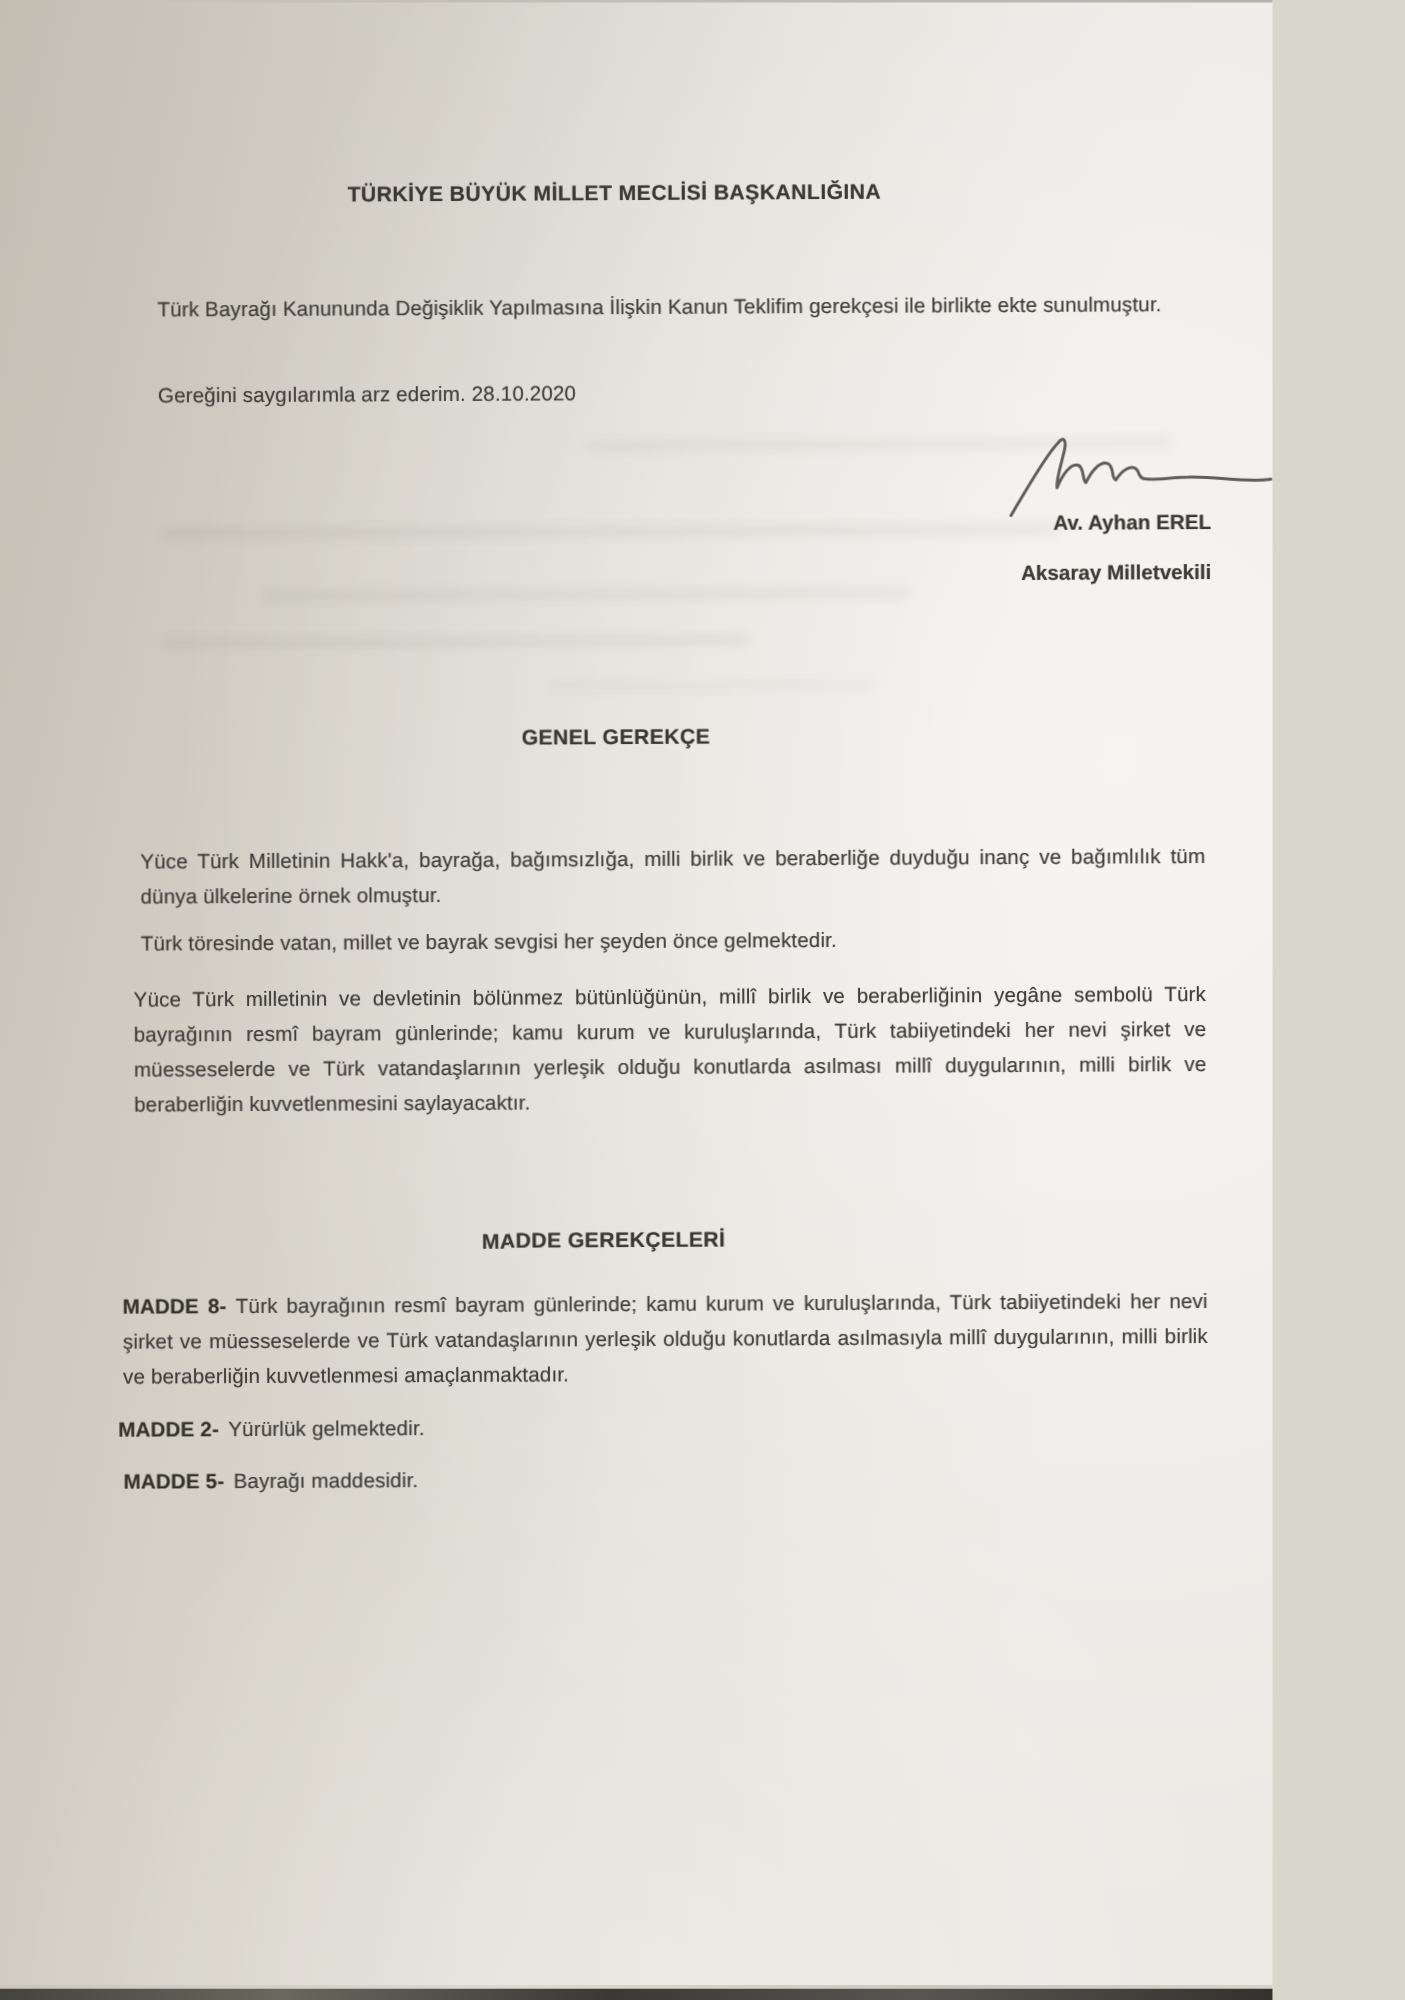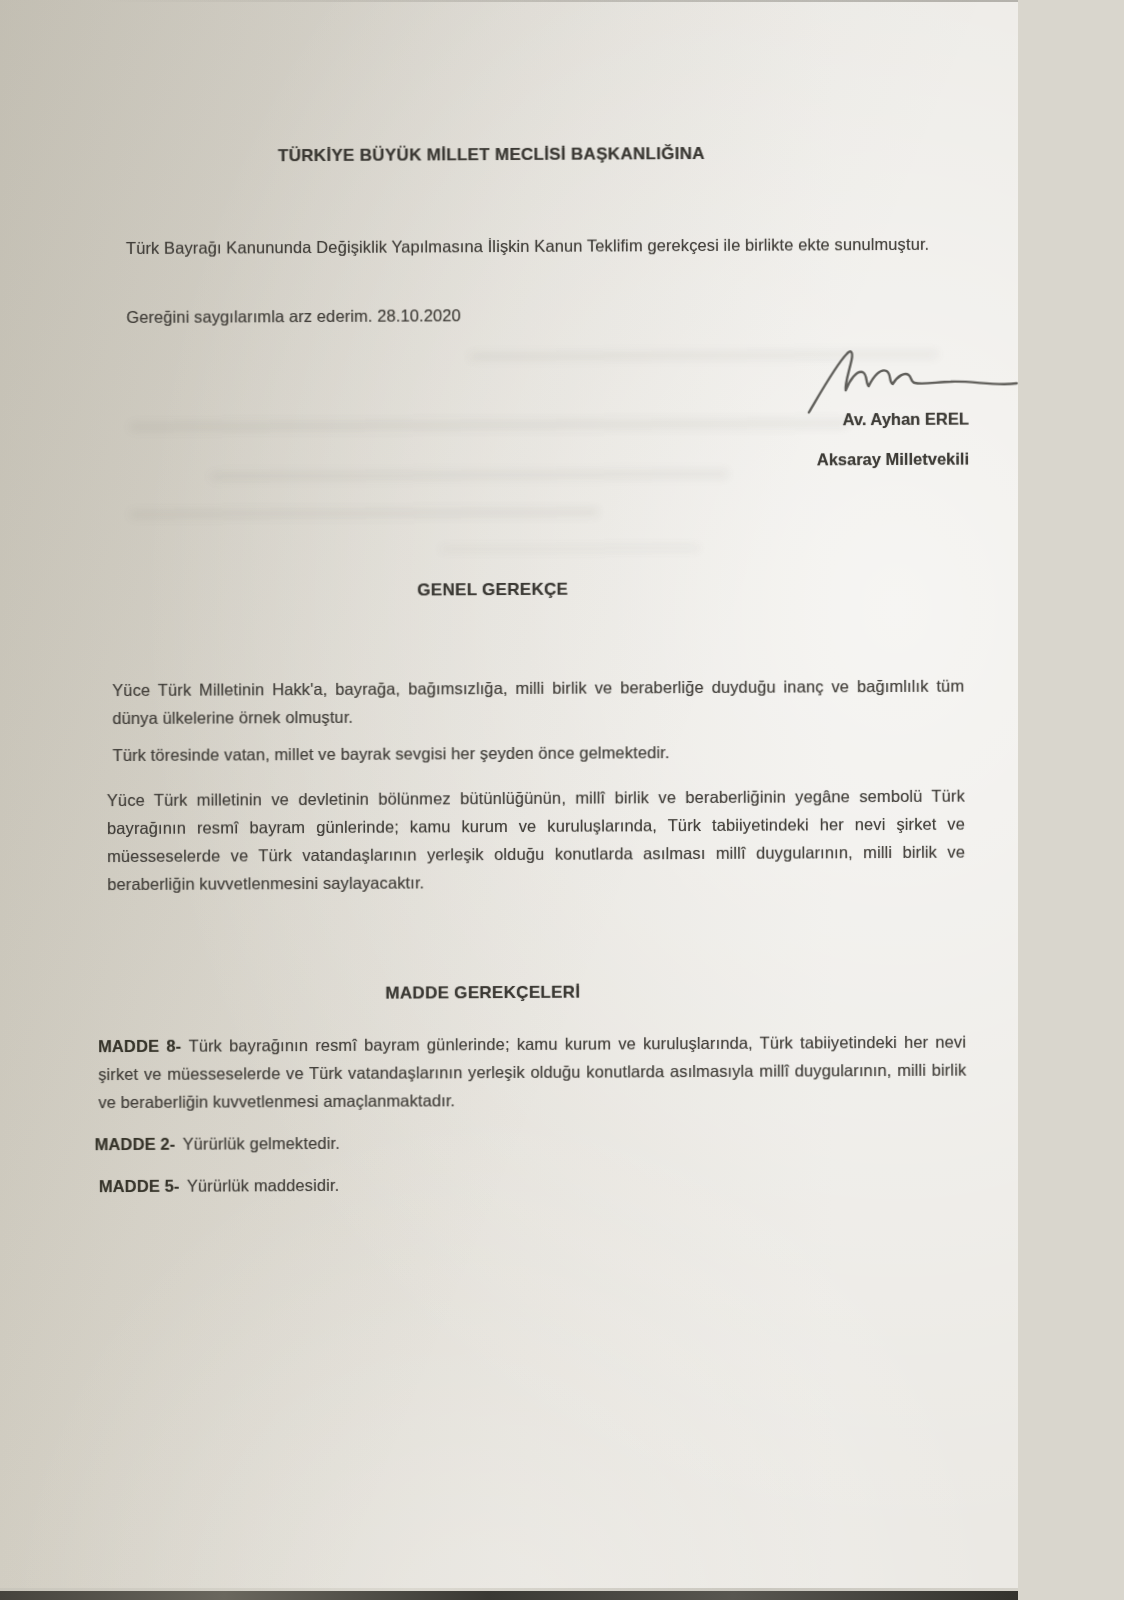--- a/index.html
+++ b/index.html
@@ -103,21 +103,21 @@
 
     <div class="abs para" style="top:1030px;left:96px;width:868px;">
       <span class="runin">MADDE 8-</span><span>Türk bayrağının resmî bayram günlerinde; kamu kurum ve kuruluşlarında, Türk tabiiyetindeki her nevi şirket ve müesseselerde ve Türk vatandaşlarının yerleşik olduğu konutlarda asılmasıyla millî duygularının, milli birlik ve beraberliğin kuvvetlenmesi amaçlanmaktadır.</span>
     </div>
 
     <div class="abs para single" style="top:1128px;left:92px;width:700px;">
       <span class="runin">MADDE 2-</span><span>Yürürlük gelmektedir.</span>
     </div>
 
     <div class="abs para single" style="top:1170px;left:96px;width:700px;">
-      <span class="runin">MADDE 5-</span><span>Yürürlük maddesidir.</span>
+      <span class="runin">MADDE 5-</span><span>Bayrağı maddesidir.</span>
     </div>
 
   </div>
 
   <div class="bottom-edge-light"></div>
   <div class="bottom-edge"></div>
 
 </div>
 
 </body></html>

